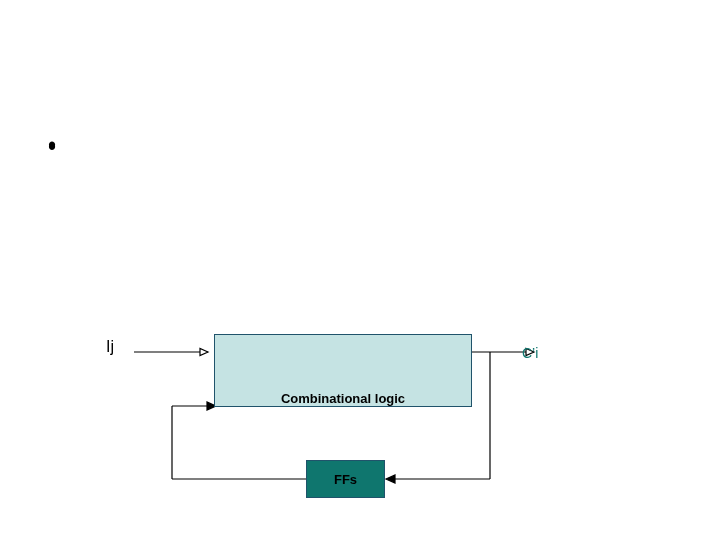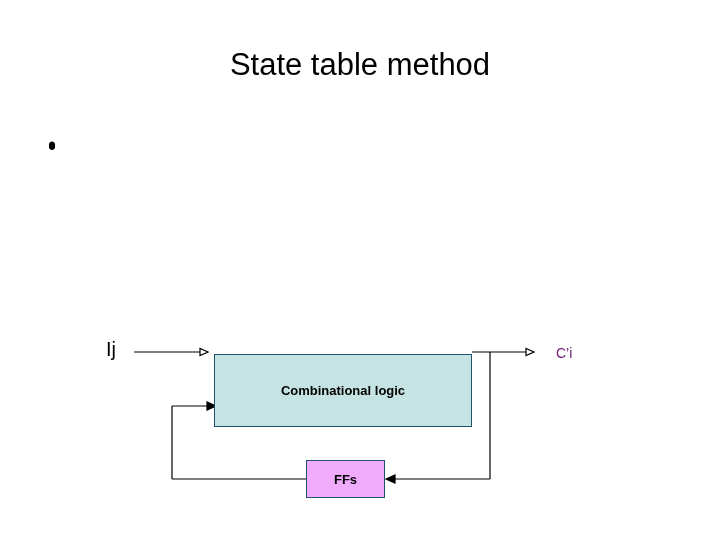--- a/index.html
+++ b/index.html
@@ -55,81 +55,80 @@
   .diagram {
     position: absolute;
     left: 0;
     top: 330px;
     width: 720px;
     height: 210px;
   }
   .comb-box {
     position: absolute;
     left: 214px;
-    top: 24px;
+    top: 4px;
     width: 258px;
     height: 73px;
     background: #c5e3e3;
     border: 1px solid #20536b;
     box-sizing: border-box;
     display: flex;
-    align-items: center;
+    align-items: flex-end;
     justify-content: center;
   }
   .comb-box .lbl {
     font-size: 13px;
     font-weight: bold;
     color: #000000;
   }
   .ff-box {
     position: absolute;
     left: 306px;
     top: 130px;
     width: 79px;
     height: 38px;
-    background: #f0abfc;
+    background: #0f766e;
     border: 1px solid #20536b;
     box-sizing: border-box;
     display: flex;
     align-items: center;
     justify-content: center;
   }
   .ff-box .lbl {
     font-size: 13px;
     font-weight: bold;
     color: #000000;
   }
   .label-ij {
     position: absolute;
     left: 106px;
     top: 8px;
-    font-size: 20px;
+    font-size: 16px;
     color: #000000;
   }
   .label-ci {
     position: absolute;
-    left: 556px;
+    left: 522px;
     top: 15px;
     font-size: 14px;
-    color: #701a75;
+    color: #0f766e;
   }
   svg.wires {
     position: absolute;
     left: 0;
     top: 0;
     width: 720px;
     height: 210px;
   }
 </style>
 </head>
 <body>
 
 <div class="slide">
 
-  <div class="slide-title">State table method</div>
 
   <div class="bullets">
     <div class="bullet">
       <span class="dot">•</span>
     </div>
     <div class="bullet">
       <span class="dot">•</span>
     </div>
   </div>
 

